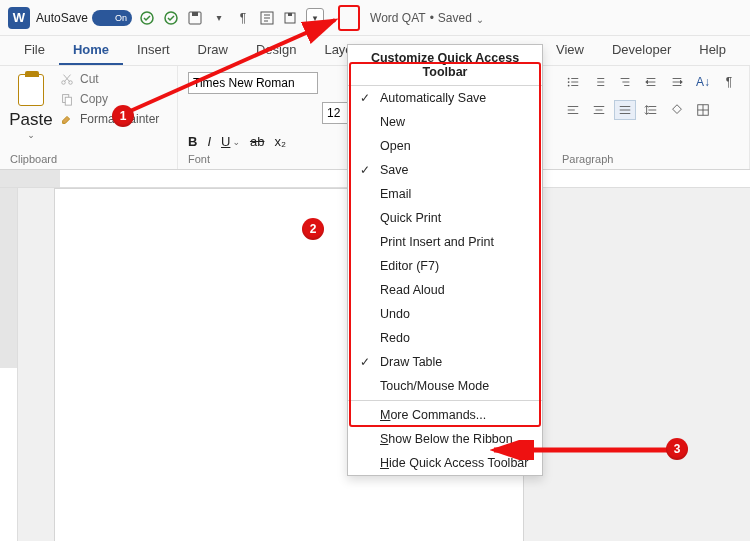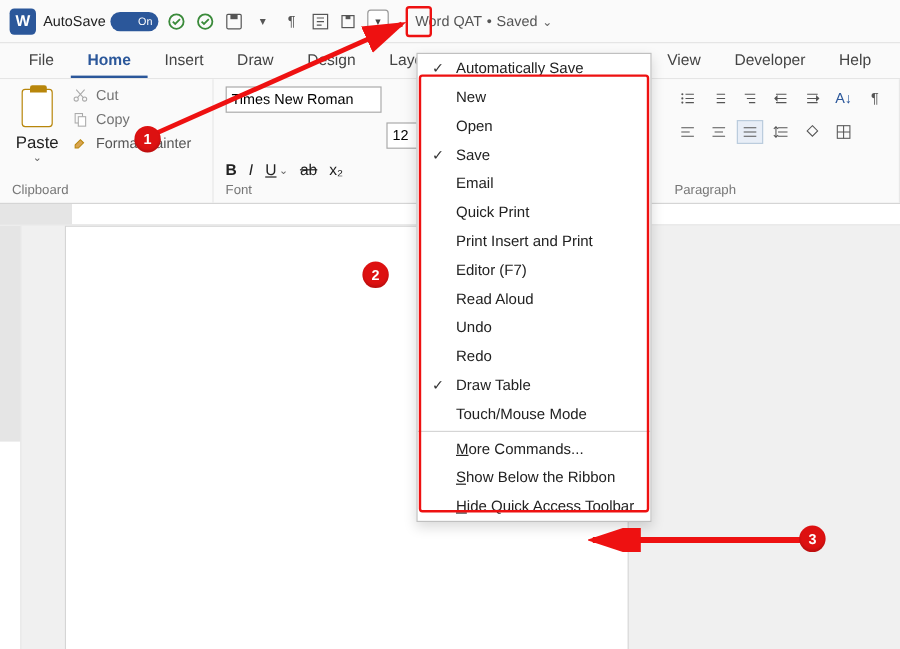--- a/index.html
+++ b/index.html
@@ -45,21 +45,21 @@
     color: #3a8a3a;
   }
   .qat-icon svg { width: 16px; height: 16px; }
   .qat-dropdown-btn {
     width: 18px; height: 20px;
     border: 1px solid #999; border-radius: 3px;
     background: #fff;
     display: flex; align-items: center; justify-content: center;
     cursor: pointer;
   }
-  .doc-title { margin-left: 16px; font-size: 12px; color: #555; display: flex; align-items: flex-end; gap: 4px; }
+  .doc-title { margin-left: 40px; font-size: 12px; color: #555; display: flex; align-items: flex-end; gap: 4px; }
   .doc-title .chev { font-size: 10px; color: #666; }
 
   
   .tabs {
     height: 30px; background: #fafafa;
     display: flex; align-items: flex-end; padding: 0 10px;
     gap: 0;
     border-bottom: 1px solid #e5e5e5;
   }
   .tab {
@@ -85,21 +85,21 @@
   }
   .paste-col {
     display: flex; flex-direction: column; align-items: center;
     width: 42px;
   }
   .paste-col .clip {
     width: 26px; height: 32px; border: 1px solid #b8860b; border-radius: 3px;
     position: relative; margin-top: 2px; background:#fff;
   }
   .paste-col .clip::before { content:""; position:absolute; top:-4px; left:6px; width:14px; height:6px; background:#b8860b; border-radius:2px 2px 0 0;}
-  .paste-col .txt { font-size: 14px; margin-top: 4px; }
+  .paste-col .txt { font-size: 17px; margin-top: 4px; }
   .paste-col .chev { font-size: 9px; color:#666; }
   .clip-actions { display:flex; flex-direction:column; gap:6px; margin-left:8px; font-size:12px; color:#555; }
   .clip-actions .row { display:flex; align-items:center; gap:6px; }
   .clip-actions .row.disabled { color:#737373; }
   .ico { width:14px; height:14px; display:inline-flex; align-items:center; justify-content:center; }
   .ico svg { width:14px; height:14px; }
   .font-group .row1 { display:flex; gap:4px; }
   .font-select {
     border:1px solid #aaa; background:#fff; font-size:12px;
     height: 22px; padding: 0 4px;
@@ -379,20 +379,21 @@
 <div class="content-area">
   <div class="vruler">
       <div class="shade"></div>
     </div>
   <div class="doc-bg">
     <div class="page"></div>
   </div>
 </div>
 
 <div class="dropdown">
+  <div class="hd">Customize Quick Access Toolbar</div>
   <div id="item-list">
       <div class="item">
         <span class="check">✓</span>
         <span>Automatically Save</span>
       </div>
       <div class="item">
         <span class="check"></span>
         <span>New</span>
       </div>
       <div class="item">

